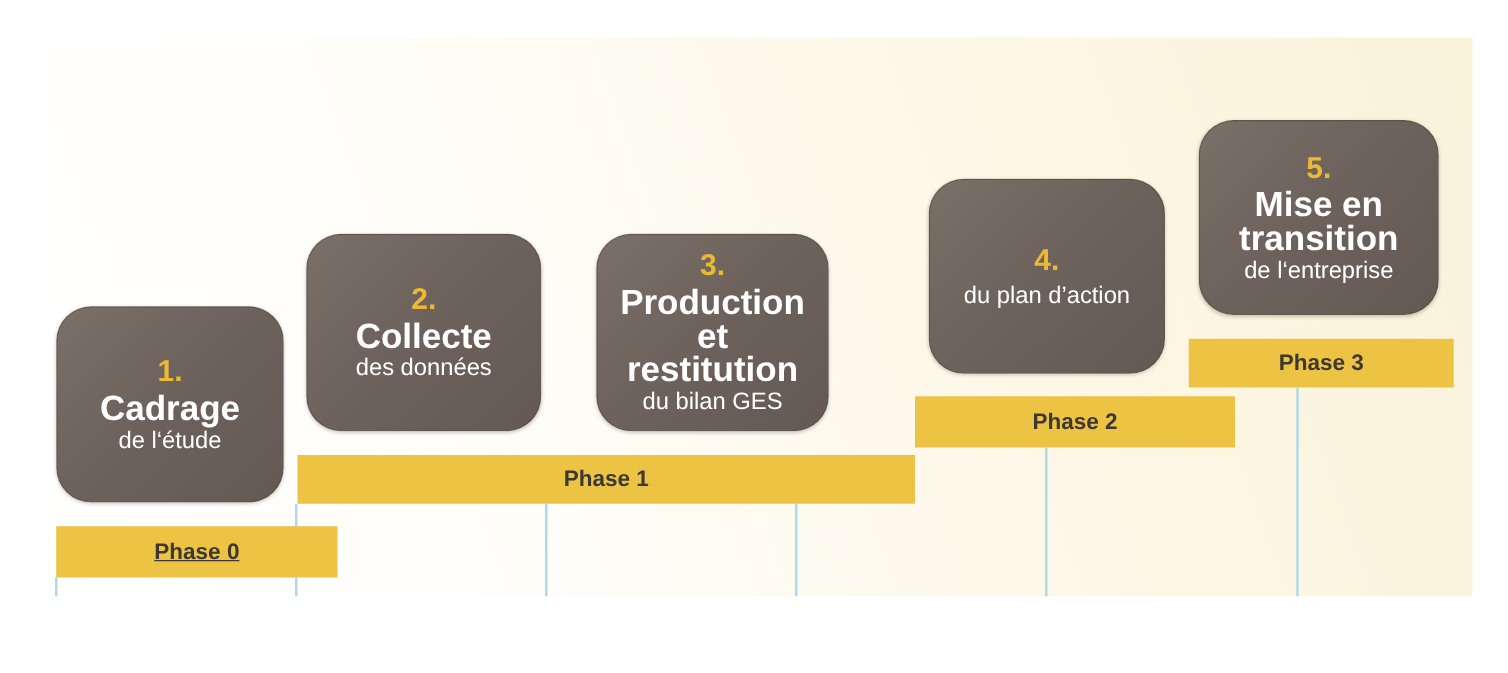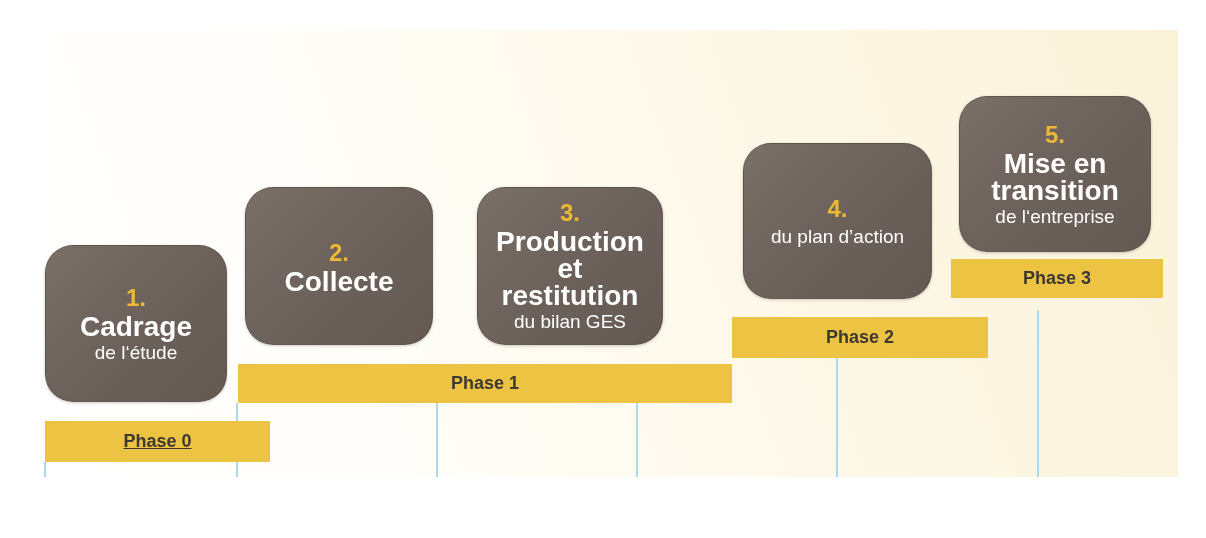--- a/index.html
+++ b/index.html
@@ -57,33 +57,34 @@
 
   <div class="phase-bar" style="left:45px;top:421px;width:225px;height:41px;text-decoration:underline;">
     <span>Phase 0</span>
   </div>
   <div class="phase-bar" style="left:238px;top:364px;width:494px;height:39px;">
     <span>Phase 1</span>
   </div>
   <div class="phase-bar" style="left:732px;top:317px;width:256px;height:41px;">
     <span>Phase 2</span>
   </div>
-  <div class="phase-bar" style="left:951px;top:259px;width:212px;height:39px;">
+  <div class="phase-bar" style="left:951px;top:271px;width:212px;height:39px;">
     <span>Phase 3</span>
   </div>
 
   <div class="step-box" style="left:45px;top:245px;width:182px;height:157px;">
     <div class="step-num">1.</div>
     <div class="step-title">Cadrage</div>
     <div class="step-sub">de l‘étude</div>
   </div>
 
   <div class="step-box" style="left:245px;top:187px;width:188px;height:158px;">
     <div class="step-num">2.</div>
     <div class="step-title">Collecte</div>
+    <div class="step-sub">des données</div>
   </div>
 
   <div class="step-box" style="left:477px;top:187px;width:186px;height:158px;">
     <div class="step-num">3.</div>
     <div class="step-title">Production</div>
     <div class="step-title">et restitution</div>
     <div class="step-sub">du bilan GES</div>
   </div>
 
   <div class="step-box" style="left:743px;top:143px;width:189px;height:156px;">

